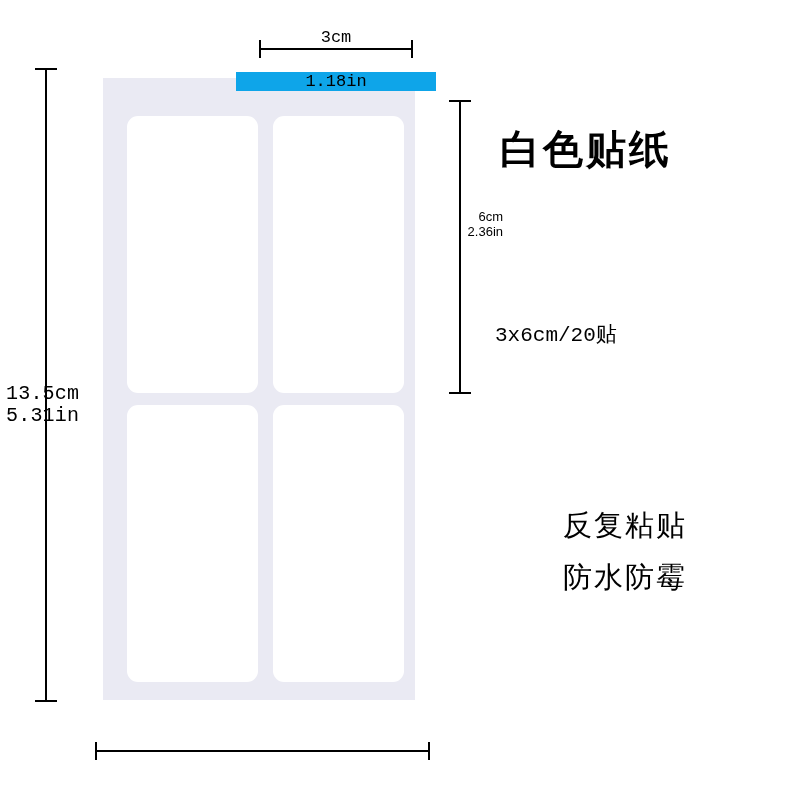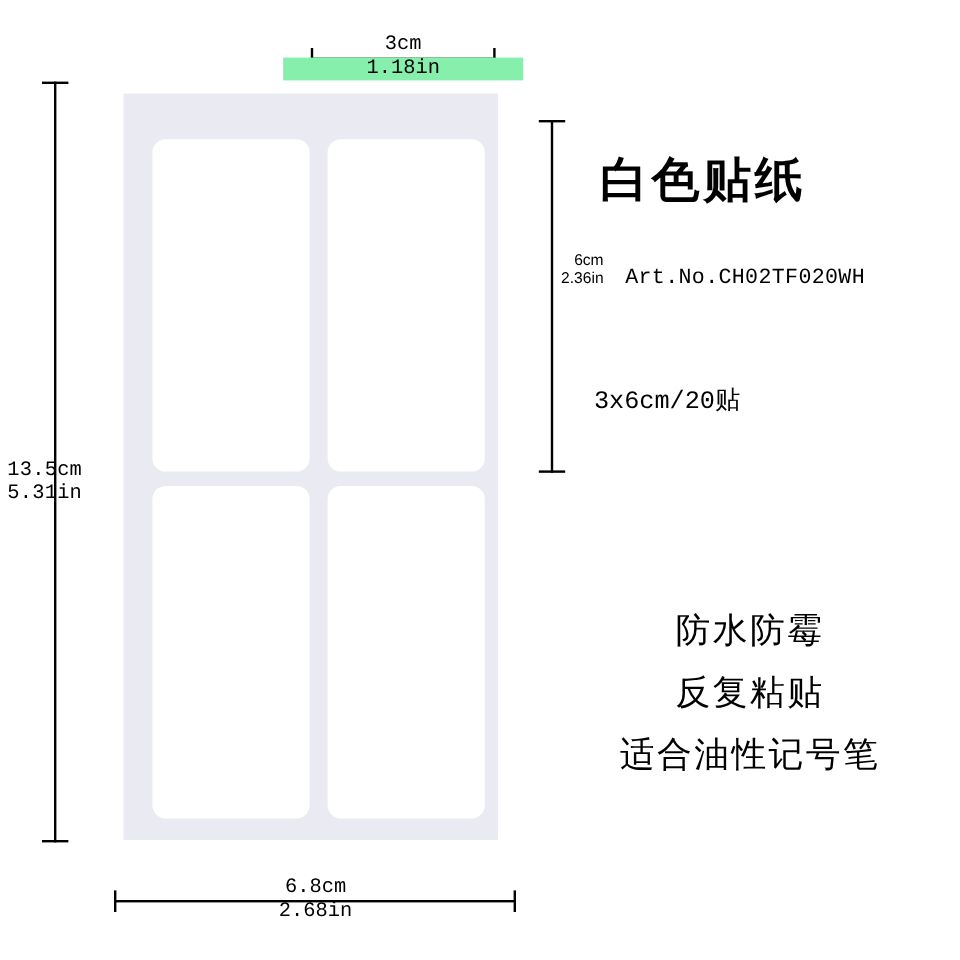--- a/index.html
+++ b/index.html
@@ -78,21 +78,21 @@
   #dim-left-line .cap-top    { top: 0; }
   #dim-left-line .cap-bottom { bottom: 0; }
   #dim-left-text {
     position: absolute;
     left: 6px;
     top: 383px;
     width: 92px;
     text-align: left;
     line-height: 1.12;
     font-family: "Liberation Mono", monospace;
-    font-size: 17px;
+    font-size: 20px;
     letter-spacing: 0.2px;
   }
 
   
   #dim-right-line { left: 459px; top: 100px; height: 294px; }
   #dim-right-line .cap-top    { top: 0; }
   #dim-right-line .cap-bottom { bottom: 0; }
   #dim-right-text {
     position: absolute;
     left: 425px;
@@ -112,21 +112,21 @@
     position: absolute;
     left: 236px;
     top: 28px;
     width: 200px;
     text-align: center;
     line-height: 1.15;
     font-family: "Liberation Mono", monospace;
     font-size: 17px;
   }
   #dim-top-text .line-cm { display: block; }
-  #dim-top-text .line-in { display: block; background: #86efac; }
+  #dim-top-text .line-in { display: block; background: #0ea5e9; margin-top: 24px; }
 
   
   #dim-bottom-line { left: 95px; top: 750px; width: 335px; }
   #dim-bottom-line .cap-left  { left: 0; }
   #dim-bottom-line .cap-right { right: 0; }
   #dim-bottom-text {
     position: absolute;
     left: 163px;
     top: 730px;
     width: 200px;
@@ -220,32 +220,26 @@
   </div>
   <div id="dim-left-text">
     <div>13.5cm</div>
     <div>5.31in</div>
   </div>
 
   <div class="dim-line-h" id="dim-bottom-line">
     <span class="cap-v cap-left"></span>
     <span class="cap-v cap-right"></span>
   </div>
-  <div id="dim-bottom-text">
-    <span class="line-cm">6.8cm</span>
-    <span class="line-in">2.68in</span>
-  </div>
 
   <div id="product-title">白色贴纸</div>
 
-  <div id="article-number">Art.No.CH02TF020WH</div>
 
   <div id="size-block">
     <div>3x6cm/20贴</div>
   </div>
 
   <div id="feature-block">
+    <div>反复粘贴</div>
     <div>防水防霉</div>
-    <div>反复粘贴</div>
-    <div>适合油性记号笔</div>
   </div>
 
 </div>
 
 </body></html>

